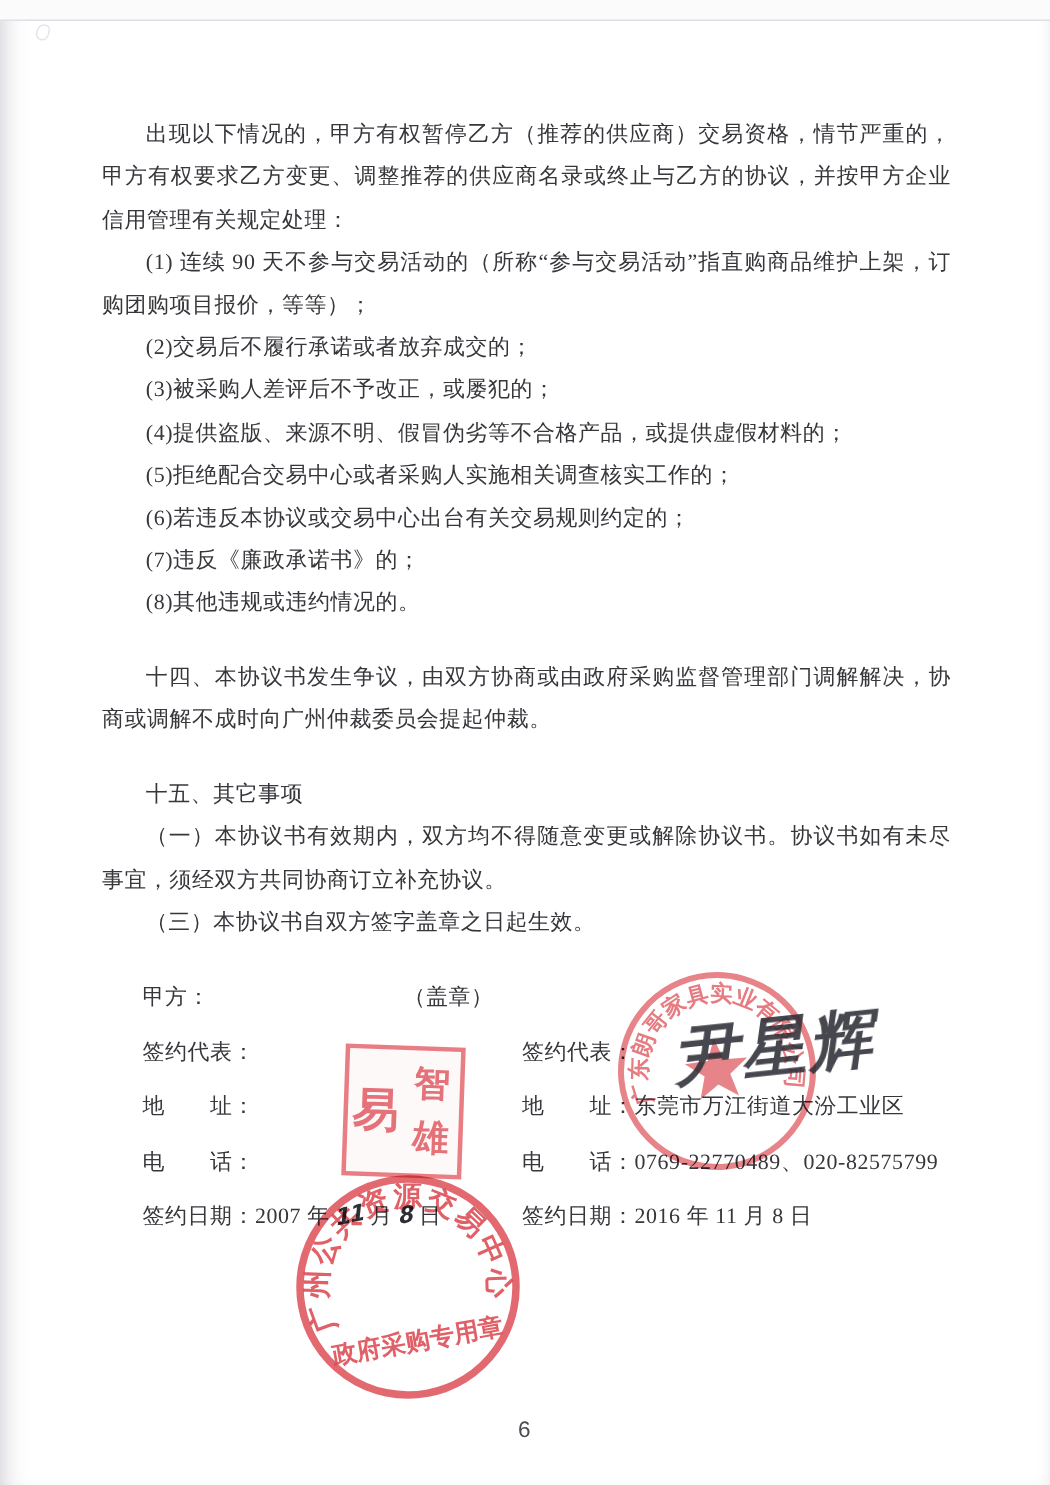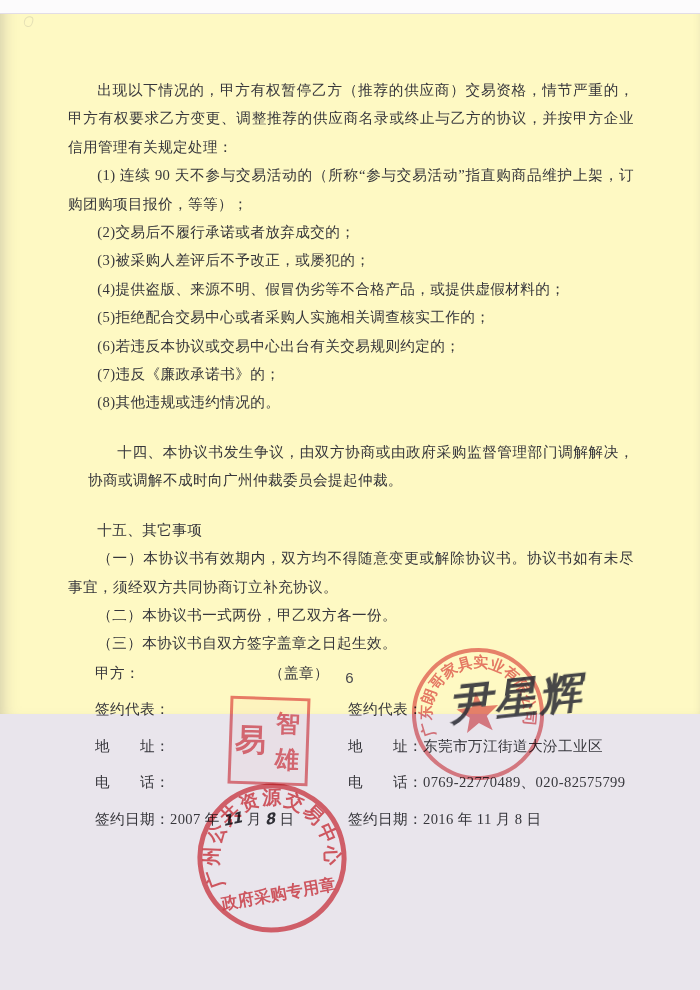--- a/index.html
+++ b/index.html
@@ -4,48 +4,48 @@
 <style>
   html,body{margin:0;padding:0;}
   body{
     width:700px;height:990px;
     background:#e9e5ec;
     font-family:"Liberation Serif","DejaVu Serif",serif;
     overflow:hidden;
   }
   .page{
     position:relative;
-    width:700px;height:714px;
-    background:#fef9c3;
+    width:700px;height:990px;
+    background:#ffffff;
     color:#36363b;
     box-shadow:inset 14px 0 18px -14px rgba(90,80,100,.35), inset -6px 0 10px -8px rgba(90,80,100,.18);
   }
   .top-strip{
     position:absolute;top:0;left:0;right:0;height:13px;
     background:#fcfbfc;border-bottom:1px solid #e2dde6;
   }
   .corner-mark{
     position:absolute;top:16px;left:24px;width:7px;height:9px;
     border:1px solid rgba(110,105,120,.35);border-radius:60% 40% 50% 50%;
     transform:rotate(14deg);opacity:.5;
   }
   .content{
     position:absolute;top:76px;left:68px;width:566px;
     font-size:14.6px;line-height:28.4px;letter-spacing:.4px;
     text-align:justify;
   }
   .content p{margin:0;text-indent:2em;}
-  p.clause14{margin-top:21px;margin-left:20px;}
+  p.clause14{margin-top:21px;}
   p.clause15-title{margin-top:21px;}
   
   .sig{
     position:absolute;top:655px;left:68px;width:566px;
     font-size:14.6px;letter-spacing:.4px;
   }
-  .sig-row{display:flex;height:36.5px;align-items:center;}
+  .sig-row{display:flex;height:36.5px;}
   .sig-left{width:280px;padding-left:27px;box-sizing:border-box;position:relative;}
   .sig-right{flex:1;}
   .seal-note{position:absolute;left:201px;top:0;}
   .hand{
     display:inline-block;
     font-family:"DejaVu Sans","Liberation Sans",sans-serif;
     font-style:italic;font-weight:bold;color:#2e2e35;
     transform:rotate(-12deg) skewX(-8deg);
     font-size:15px;letter-spacing:-1px;
   }
@@ -92,21 +92,20 @@
     <p>(2)交易后不履行承诺或者放弃成交的；</p>
     <p>(3)被采购人差评后不予改正，或屡犯的；</p>
     <p>(4)提供盗版、来源不明、假冒伪劣等不合格产品，或提供虚假材料的；</p>
     <p>(5)拒绝配合交易中心或者采购人实施相关调查核实工作的；</p>
     <p>(6)若违反本协议或交易中心出台有关交易规则约定的；</p>
     <p>(7)违反《廉政承诺书》的；</p>
     <p>(8)其他违规或违约情况的。</p>
     <p class="clause14">十四、本协议书发生争议，由双方协商或由政府采购监督管理部门调解解决，协商或调解不成时向广州仲裁委员会提起仲裁。</p>
     <p class="clause15-title">十五、其它事项</p>
     <p>（一）本协议书有效期内，双方均不得随意变更或解除协议书。协议书如有未尽事宜，须经双方共同协商订立补充协议。</p>
-    <p>（二）本协议书一式两份，甲乙双方各一份。</p>
     <p>（三）本协议书自双方签字盖章之日起生效。</p>
   </div>
 
   <div class="sig">
     <div class="sig-row">
       <div class="sig-left">
         <span>甲方：</span>
         <span class="seal-note">（盖章）</span>
       </div>
     </div>

